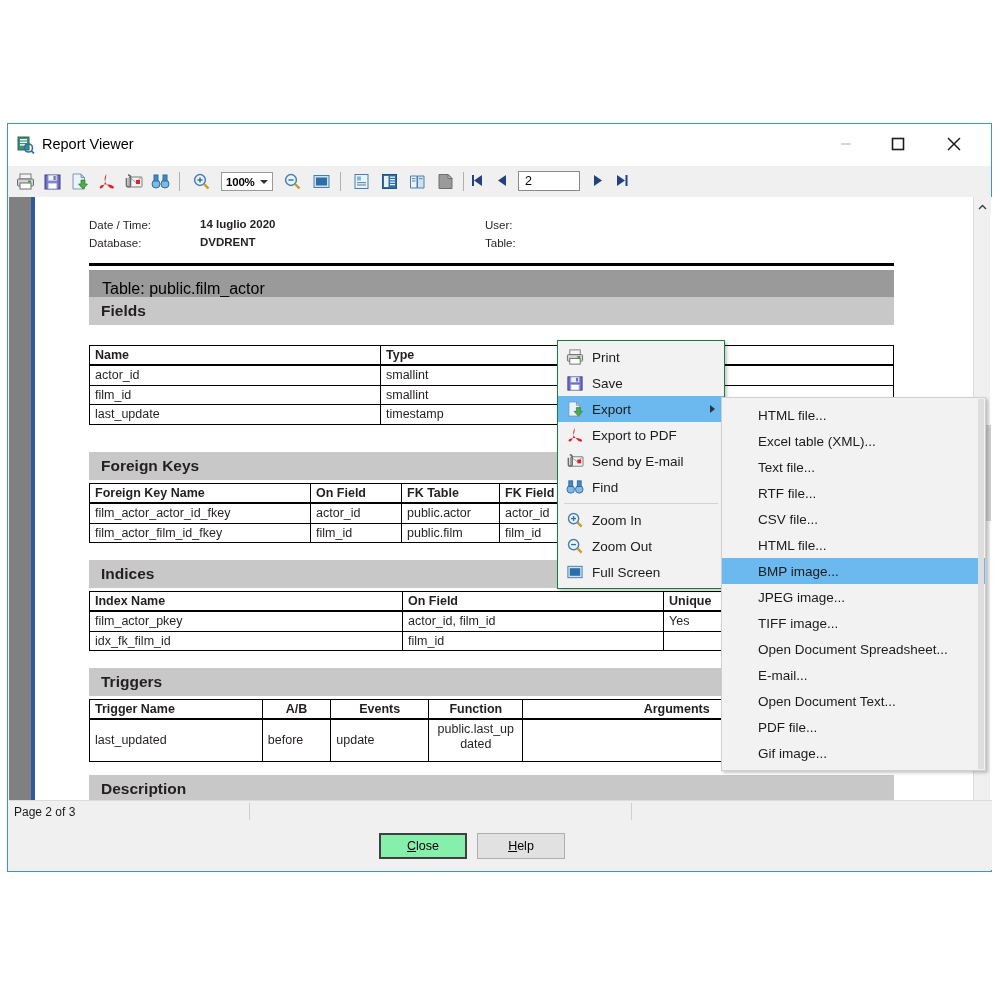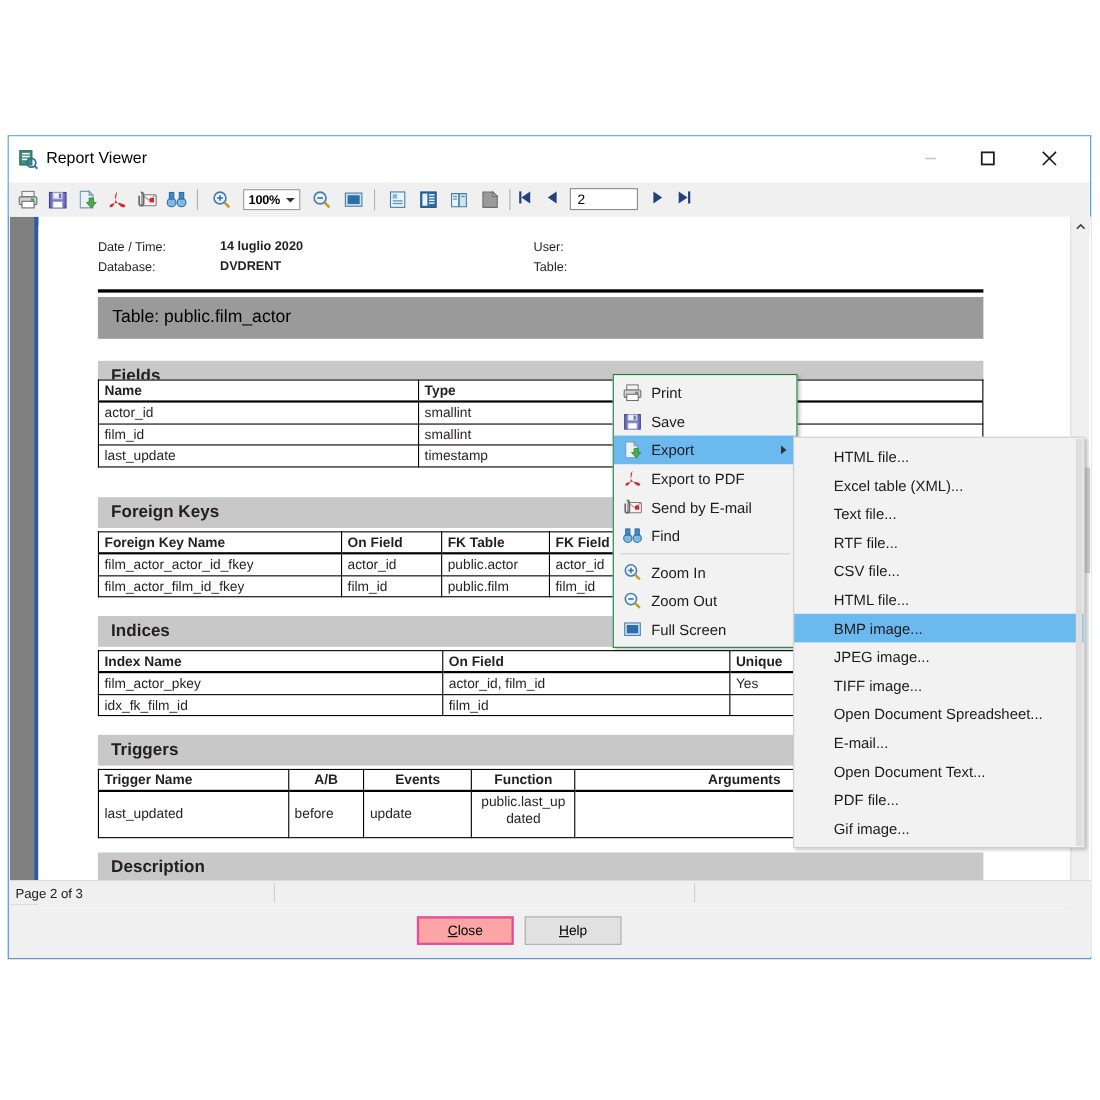--- a/index.html
+++ b/index.html
@@ -219,22 +219,22 @@
   .dlgbtn {
     position: absolute; top: 11px;
     height: 26px; width: 88px;
     background: #e1e1e1;
     border: 1px solid #adadad;
     box-sizing: border-box;
     display: flex; align-items: center; justify-content: center;
     font-size: 12.5px; color: #000;
   }
   .dlgbtn.primary {
-    border: 2px solid #ec4899;
-    background: #fca5a5;
+    border: 2px solid #404040;
+    background: #86efac;
     justify-content: center;
   }
   #btn-close-dlg { left: 370px; }
   #btn-help { left: 468px; }
   .dlgbtn u { text-decoration: underline; }
 
   
   #ctxmenu {
     position: absolute;
     left: 549px; top: 216px;
@@ -502,21 +502,21 @@
       <span class="meta b" style="left:165px; top:31px;">DVDRENT</span>
       <span class="meta" style="left:450px; top:14px;">User:</span>
       <span class="meta" style="left:450px; top:32px;">Table:</span>
 
       <div class="hrule"></div>
 
       <div class="tablebanner">
         <span>Table: public.film_actor</span>
       </div>
 
-      <div class="sechead" style="top:123px;">
+      <div class="sechead" style="top:92px;">
         <span>Fields</span>
       </div>
       <table class="rpt" style="left:54px; top:140px; width:805px;">
         <thead>
           <tr>
             <th style="width:280px">Name</th>
             <th>Type</th>
           </tr>
         </thead>
         <tbody>

